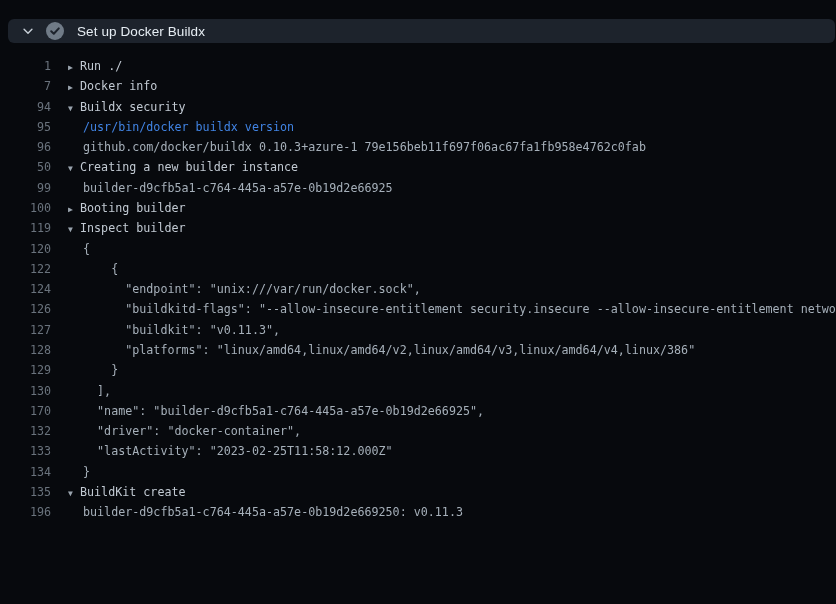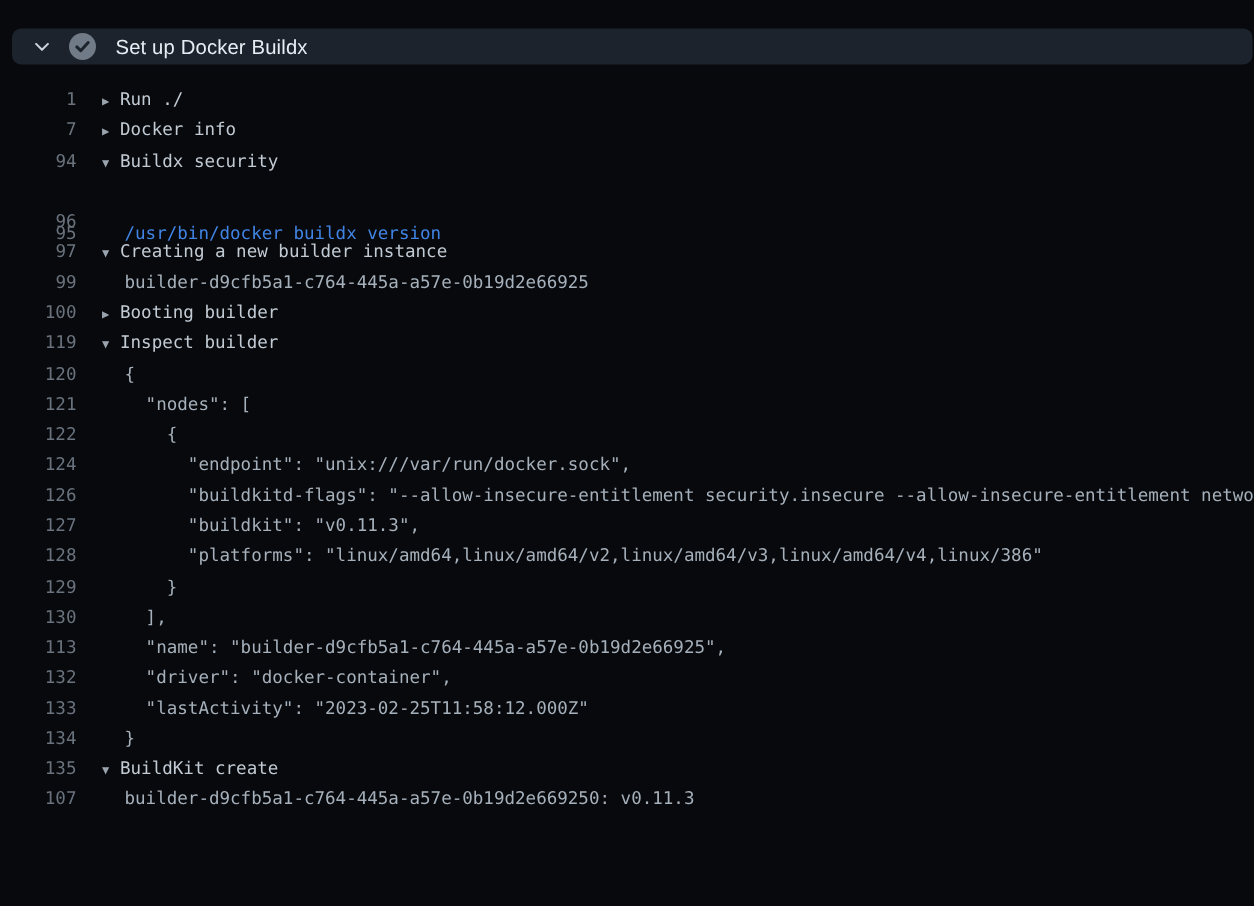--- a/index.html
+++ b/index.html
@@ -37,21 +37,21 @@
     width: 51px; flex: none; text-align: right;
     color: #6a737d; text-decoration: none; cursor: pointer;
   }
   .twisty {
     flex: none; width: 12px; margin-left: 17px;
     font-size: 8px; color: #9aa4ae; text-align: left; cursor: pointer;
   }
   .row.group .text { color: #c2cad3; cursor: pointer; }
   .row.plain .text { margin-left: 32px; }
   .row.output .text { color: #a6b0ba; }
-  .row.command .text { color: #4184e4; margin-top: 28px; }
+  .row.command .text { color: #4184e4; }
   .text { flex: none; }
 </style>
 </head>
 <body>
 
 <div class="page">
 
   <div class="step-header">
     <span class="chev">
       <svg width="14" height="14" viewBox="0 0 16 16">
@@ -88,24 +88,25 @@
 
     <div class="row plain command">
       <a class="num">95</a>
       
       <span class="text">/usr/bin/docker buildx version</span>
     </div>
 
     <div class="row plain output">
       <a class="num">96</a>
       
-    </div>
-
-    <div class="row group">
-      <a class="num">97</a>
+      <span class="text">github.com/docker/buildx 0.10.3+azure-1 79e156beb11f697f06ac67fa1fb958e4762c0fab</span>
+    </div>
+
+    <div class="row group">
+      <a class="num">50</a>
       <span class="twisty">▼</span>
       <span class="text">Creating a new builder instance</span>
     </div>
 
 
     <div class="row plain output">
       <a class="num">99</a>
       
       <span class="text">builder-d9cfb5a1-c764-445a-a57e-0b19d2e66925</span>
     </div>
@@ -121,25 +122,20 @@
       <span class="twisty">▼</span>
       <span class="text">Inspect builder</span>
     </div>
 
     <div class="row plain output">
       <a class="num">120</a>
       
       <span class="text">{</span>
     </div>
 
-    <div class="row plain output">
-      <a class="num">121</a>
-      
-      <span class="text">  "nodes": [</span>
-    </div>
 
     <div class="row plain output">
       <a class="num">122</a>
       
       <span class="text">    {</span>
     </div>
 
 
     <div class="row plain output">
       <a class="num">124</a>
@@ -172,21 +168,21 @@
       <span class="text">    }</span>
     </div>
 
     <div class="row plain output">
       <a class="num">130</a>
       
       <span class="text">  ],</span>
     </div>
 
     <div class="row plain output">
-      <a class="num">113</a>
+      <a class="num">170</a>
       
       <span class="text">  "name": "builder-d9cfb5a1-c764-445a-a57e-0b19d2e66925",</span>
     </div>
 
     <div class="row plain output">
       <a class="num">132</a>
       
       <span class="text">  "driver": "docker-container",</span>
     </div>
 
@@ -202,19 +198,19 @@
       <span class="text">}</span>
     </div>
 
     <div class="row group">
       <a class="num">135</a>
       <span class="twisty">▼</span>
       <span class="text">BuildKit create</span>
     </div>
 
     <div class="row plain output">
-      <a class="num">107</a>
+      <a class="num">196</a>
       
       <span class="text">builder-d9cfb5a1-c764-445a-a57e-0b19d2e669250: v0.11.3</span>
     </div>
   </div>
 
 </div>
 
 </body></html>

